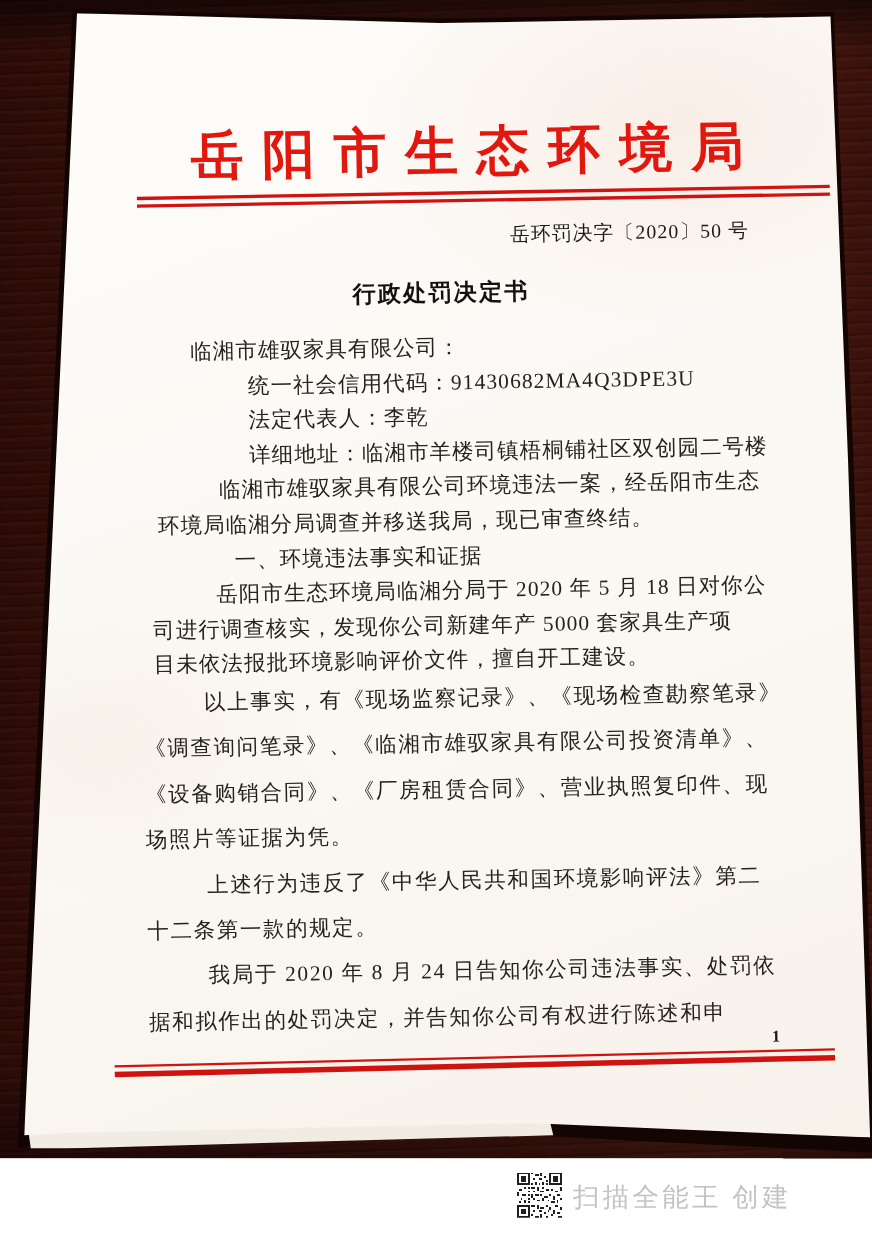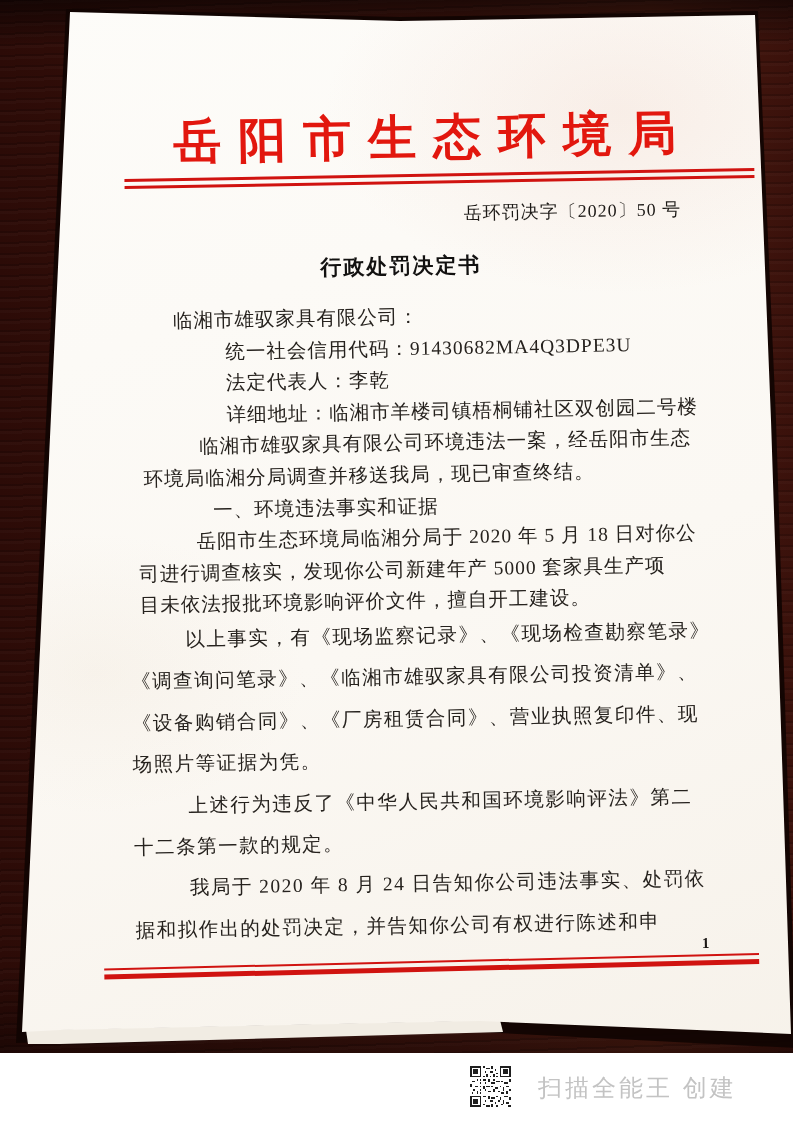--- a/index.html
+++ b/index.html
@@ -87,21 +87,21 @@
   .ml-indent-b{margin-left:55px;}
   .pageno{
     position:absolute;top:934px;left:556px;
     font-size:15px;font-weight:bold;color:#1b1815;
   }
 
   
   .wm-strip{
     position:absolute;left:0;top:1053px;width:712px;height:69px;
     background:#ffffff;
-    display:flex;align-items:center;gap:27px;
+    display:flex;align-items:center;gap:10px;
     padding-left:470px;
   }
   .qr{width:41px;height:41px;flex:0 0 auto;margin-top:-2px;}
   .wm-text{
     font-size:24px;letter-spacing:3px;color:var(--watermark-gray);
     font-family:"Liberation Sans","DejaVu Sans",sans-serif;
     white-space:nowrap;
   }
 </style>
 </head>

